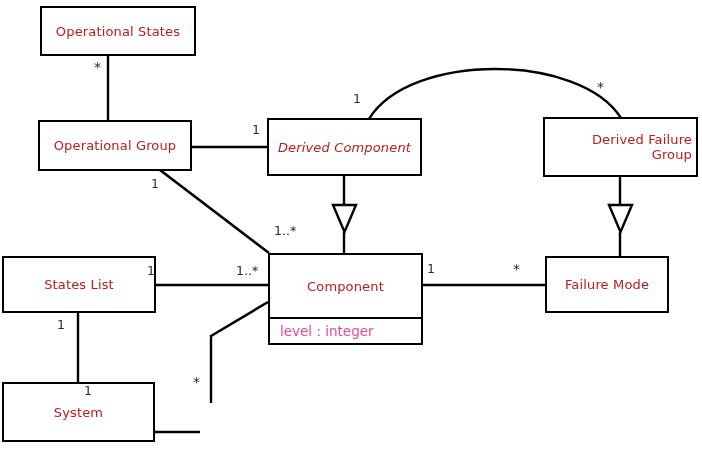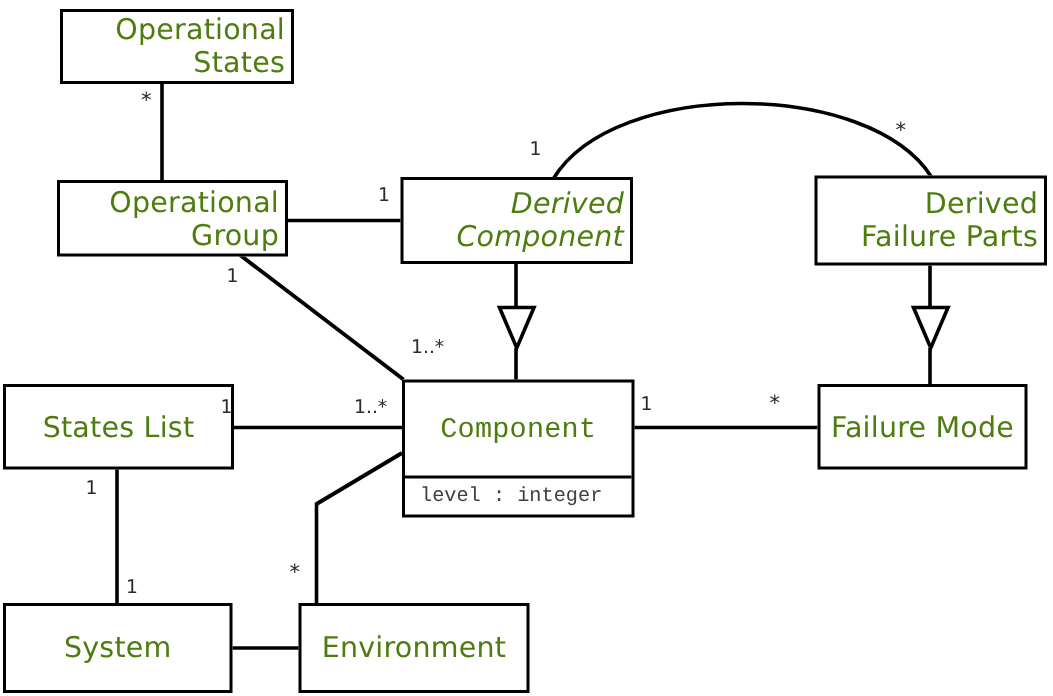--- a/index.html
+++ b/index.html
@@ -22,34 +22,34 @@
     background: #ffffff;
     display: flex;
     flex-direction: column;
     z-index: 5;
   }
   .uml-name-compartment {
     flex: 1 1 auto;
     display: flex;
     align-items: center;
     justify-content: center;
-    font-size: 19px;
-    color: #4d7c0f;
+    font-size: 13px;
+    color: #b91c1c;
     letter-spacing: 0.15px;
     padding: 0 4px;
     text-align: right;
   }
   .uml-attr-compartment {
     flex: 0 0 auto;
     border-top: 2px solid #000000;
     display: flex;
     align-items: center;
     justify-content: flex-start;
     font-size: 13.5px;
-    color: #404040;
+    color: #ec4899;
     padding: 3px 0 3px 10px;
     height: 26px;
     box-sizing: border-box;
   }
   .mult-label {
     position: absolute;
     font-size: 12.5px;
     color: #2a2a2a;
     white-space: nowrap;
     z-index: 8;
@@ -108,43 +108,40 @@
 
   <div class="uml-class" style="left:38px; top:120px; width:154px; height:51px;">
     <div class="uml-name-compartment">Operational Group</div>
   </div>
 
   <div class="uml-class" style="left:267px; top:118px; width:155px; height:58px;font-style:italic;">
     <div class="uml-name-compartment">Derived Component</div>
   </div>
 
   <div class="uml-class" style="left:543px; top:117px; width:155px; height:60px;">
-    <div class="uml-name-compartment">Derived Failure Parts</div>
+    <div class="uml-name-compartment">Derived Failure Group</div>
   </div>
 
   <div class="uml-class" style="left:2px; top:256px; width:154px; height:57px;">
     <div class="uml-name-compartment">States List</div>
   </div>
 
-  <div class="uml-class" style="left:268px; top:253px; width:155px; height:92px;font-family:Liberation Mono, monospace;">
+  <div class="uml-class" style="left:268px; top:253px; width:155px; height:92px;">
     <div class="uml-name-compartment">Component</div>
     <div class="uml-attr-compartment">level : integer</div>
   </div>
 
-  <div class="uml-class" style="left:545px; top:256px; width:140px; height:57px;">
+  <div class="uml-class" style="left:545px; top:256px; width:124px; height:57px;">
     <div class="uml-name-compartment">Failure Mode</div>
   </div>
 
-  <div class="uml-class" style="left:2px; top:402px; width:153px; height:60px;">
+  <div class="uml-class" style="left:2px; top:382px; width:153px; height:60px;">
     <div class="uml-name-compartment">System</div>
   </div>
 
-  <div class="uml-class" style="left:199px; top:402px; width:154px; height:60px;">
-    <div class="uml-name-compartment">Environment</div>
-  </div>
 
   <div class="mult-label star" style="left:94px; top:60px;">*</div>
 
   <div class="mult-label" style="left:252px; top:124px;">1</div>
 
   <div class="mult-label" style="left:353px; top:93px;">1</div>
 
   <div class="mult-label star" style="left:597px; top:80px;">*</div>
 
   <div class="mult-label" style="left:151px; top:178px;">1</div>

